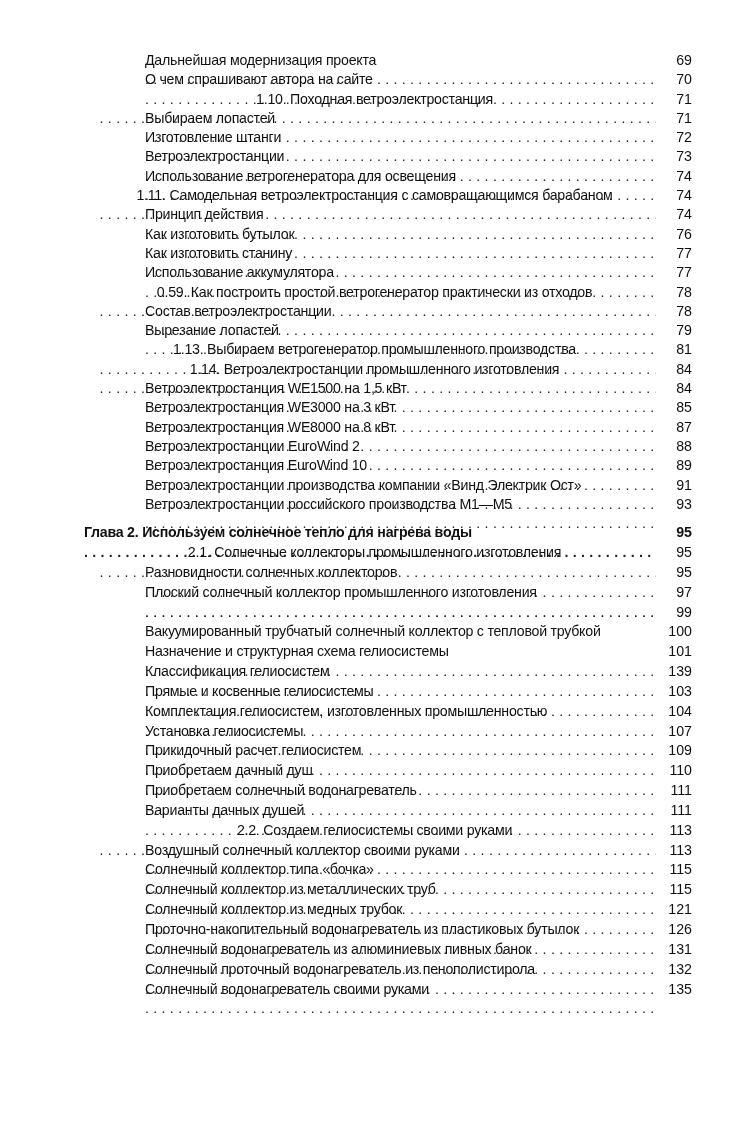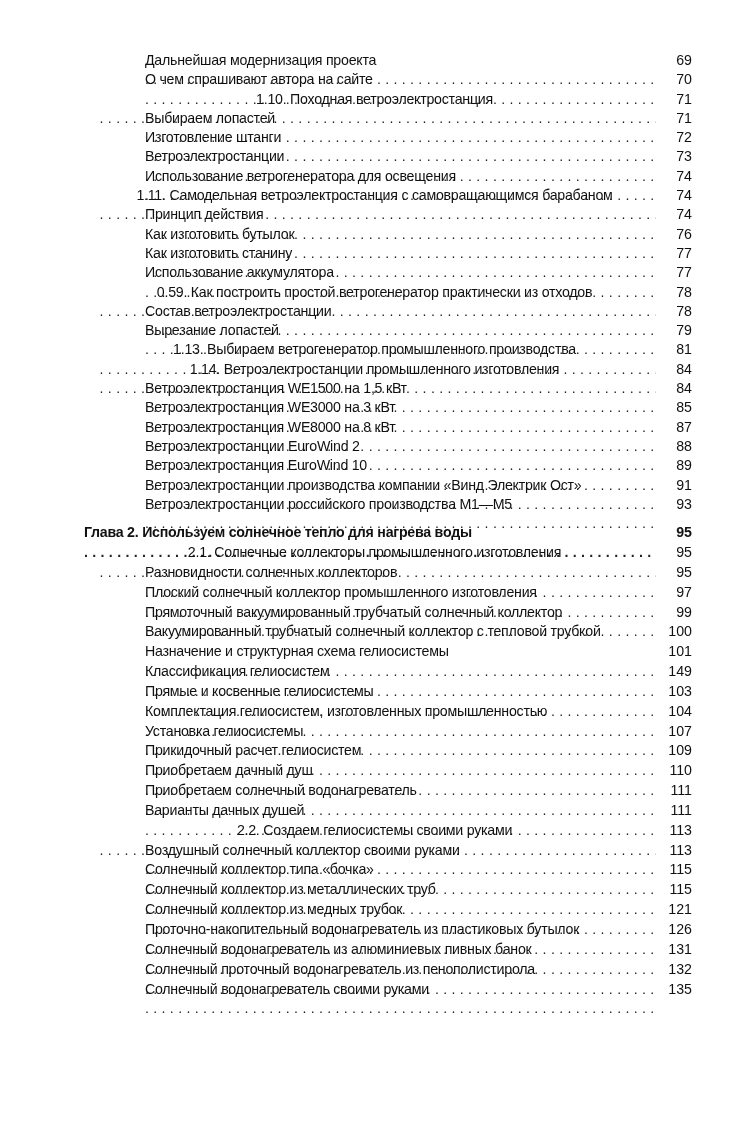--- a/index.html
+++ b/index.html
@@ -218,21 +218,20 @@
   </div>
       <div class="row l2 b2">
     <div class="entry">
       <span class="title">Плоский солнечный коллектор промышленного изготовления</span>
       <span class="leader"></span>
     </div>
     <span class="page">97</span>
   </div>
       <div class="row l2 b2">
     <div class="entry">
-      <span class="title">Прямоточный вакуумированный трубчатый солнечный коллектор</span>
       <span class="leader"></span>
     </div>
     <span class="page">99</span>
   </div>
       <div class="row l2 b2">
     <div class="entry">
       <span class="title">Вакуумированный трубчатый солнечный коллектор с тепловой трубкой</span>
       <span class="leader" style="visibility: hidden;"></span>
     </div>
     <span class="page">100</span>
@@ -242,21 +241,21 @@
       <span class="title">Назначение и структурная схема гелиосистемы</span>
       <span class="leader"></span>
     </div>
     <span class="page">101</span>
   </div>
       <div class="row l2 b2">
     <div class="entry">
       <span class="title">Классификация гелиосистем</span>
       <span class="leader"></span>
     </div>
-    <span class="page">149</span>
+    <span class="page">139</span>
   </div>
       <div class="row l2 b2">
     <div class="entry">
       <span class="title">Прямые и косвенные гелиосистемы</span>
       <span class="leader"></span>
     </div>
     <span class="page">103</span>
   </div>
       <div class="row l2 b2">
     <div class="entry">

